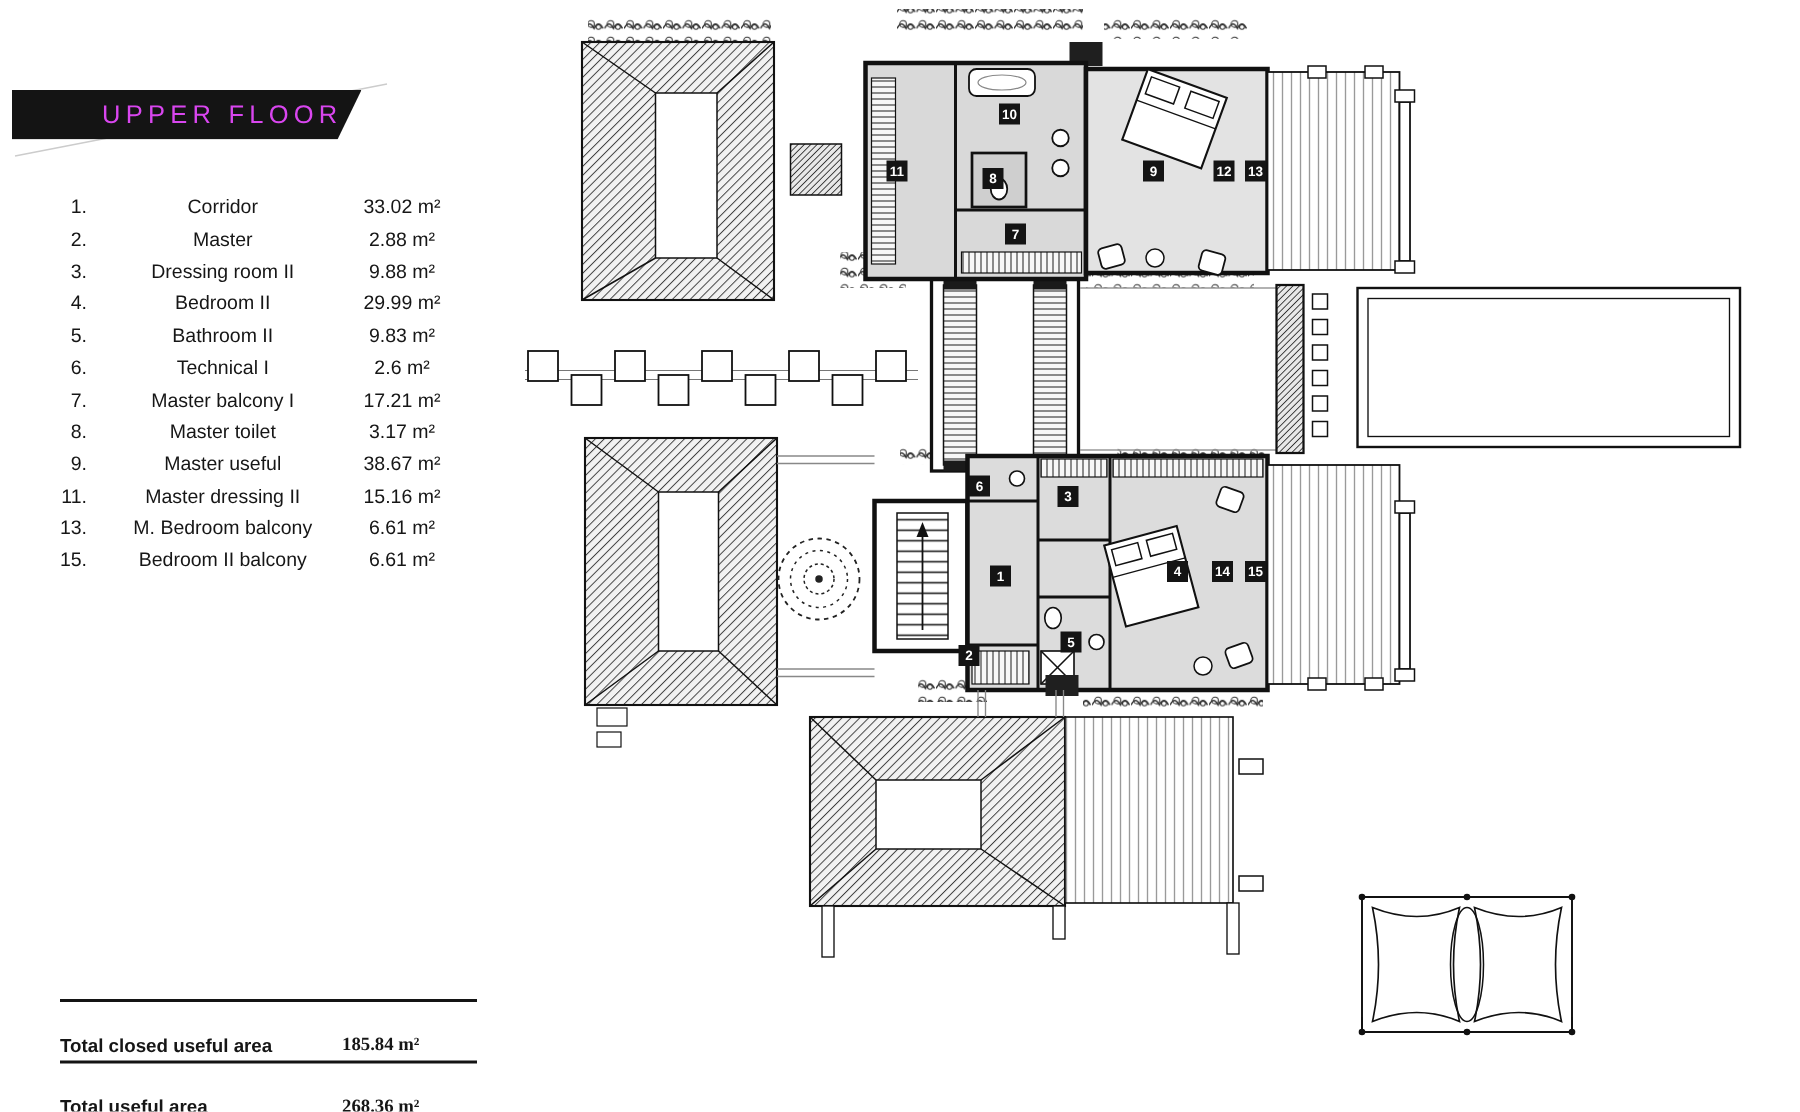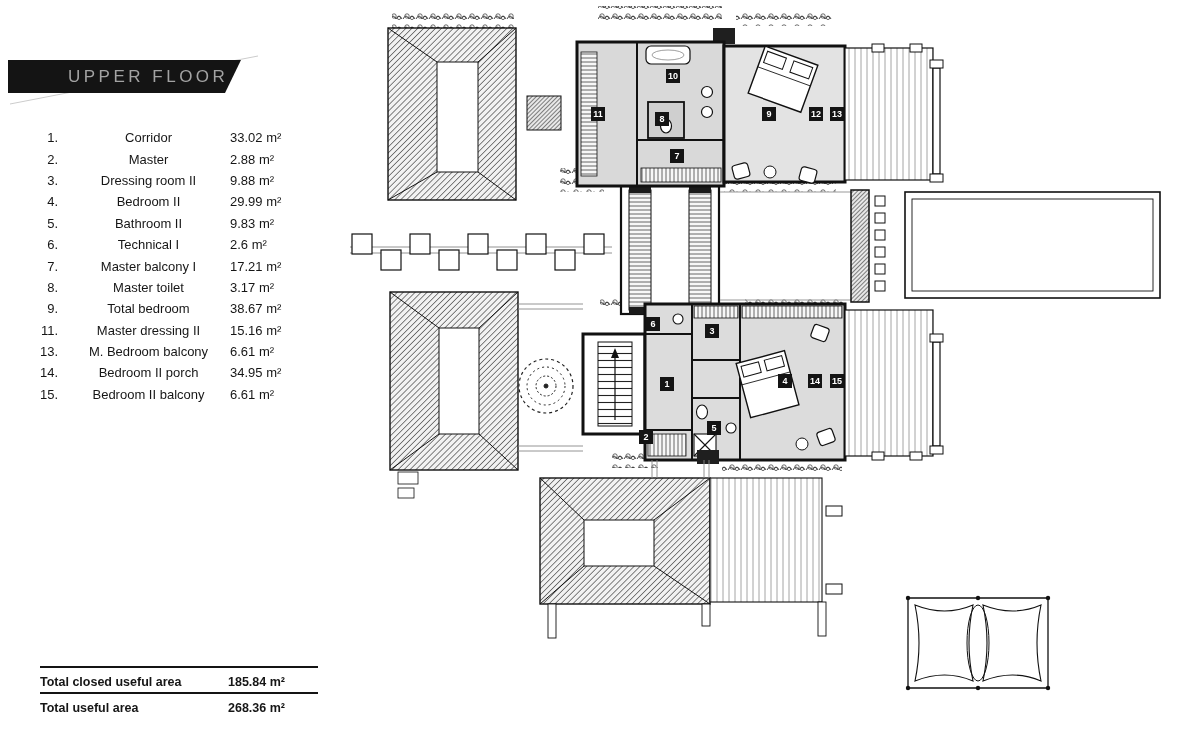--- a/index.html
+++ b/index.html
@@ -3,34 +3,34 @@
 <meta charset="utf-8">
 <style>
   html,body{margin:0;padding:0;}
   body{
     width:1200px;height:741px;position:relative;background:#ffffff;
     font-family:"Liberation Sans",sans-serif;overflow:hidden;color:#161616;
   }
   #plan-svg{position:absolute;left:0;top:0;}
   .title-box{
     position:absolute;left:8px;top:60px;width:233px;height:33px;
-    background:#141414;color:#a3a3a3;display:flex;align-items:center;
+    background:#141414;color:#d946ef;display:flex;align-items:center;
     padding-left:60px;box-sizing:border-box;
     clip-path:polygon(0 0,100% 0,calc(100% - 16px) 100%,0 100%);
     font-size:17px;letter-spacing:3.5px;font-weight:500;
   }
   .legend{position:absolute;left:34px;top:127px;width:272px;font-size:13px;}
   .legend-row{display:flex;height:21.4px;align-items:center;}
   .legend-row .num{width:24px;text-align:right;margin-right:9px;flex:none;}
   .legend-row .lab{flex:1;text-align:center;}
-  .legend-row .area{width:76px;text-align:left;flex:none;}
+  .legend-row .area{width:76px;text-align:center;flex:none;}
   .totals{position:absolute;left:40px;top:666px;width:278px;font-size:12.5px;font-weight:bold;}
-  .totals-row{display:flex;align-items:center;border-top:2px solid #141414;height:21px;padding-top:3px;}
+  .totals-row{display:flex;align-items:center;border-top:2px solid #141414;height:21px;padding-top:18px;}
   .totals-row .lab{flex:1;}
-  .totals-row .val{width:90px;flex:none;}
+  .totals-row .val{width:90px;flex:none;font-family:Liberation Serif, serif;}
 </style>
 </head>
 <body>
 
 <svg id="plan-svg" width="1200" height="741" viewBox="0 0 1200 741">
   <defs>
     <pattern id="roofHatch" width="4.2" height="4.2" patternUnits="userSpaceOnUse" patternTransform="rotate(45)">
       <rect width="4.2" height="4.2" fill="#f2f2f2"></rect>
       <line x1="0" y1="0" x2="0" y2="4.2" stroke="#404040" stroke-width="1.3"></line>
     </pattern>
@@ -344,37 +344,32 @@
       <span class="lab">Master balcony I</span>
       <span class="area">17.21 m²</span>
     </div>
     <div class="legend-row">
       <span class="num">8.</span>
       <span class="lab">Master toilet</span>
       <span class="area">3.17 m²</span>
     </div>
     <div class="legend-row">
       <span class="num">9.</span>
-      <span class="lab">Total bedroom</span>
+      <span class="lab">Master useful</span>
       <span class="area">38.67 m²</span>
     </div>
     <div class="legend-row">
       <span class="num">11.</span>
       <span class="lab">Master dressing II</span>
       <span class="area">15.16 m²</span>
     </div>
     <div class="legend-row">
       <span class="num">13.</span>
       <span class="lab">M. Bedroom balcony</span>
       <span class="area">6.61 m²</span>
-    </div>
-    <div class="legend-row">
-      <span class="num">14.</span>
-      <span class="lab">Bedroom II porch</span>
-      <span class="area">34.95 m²</span>
     </div>
     <div class="legend-row">
       <span class="num">15.</span>
       <span class="lab">Bedroom II balcony</span>
       <span class="area">6.61 m²</span>
     </div>
   </div>
 
 <div class="totals">
     <div class="totals-row">

